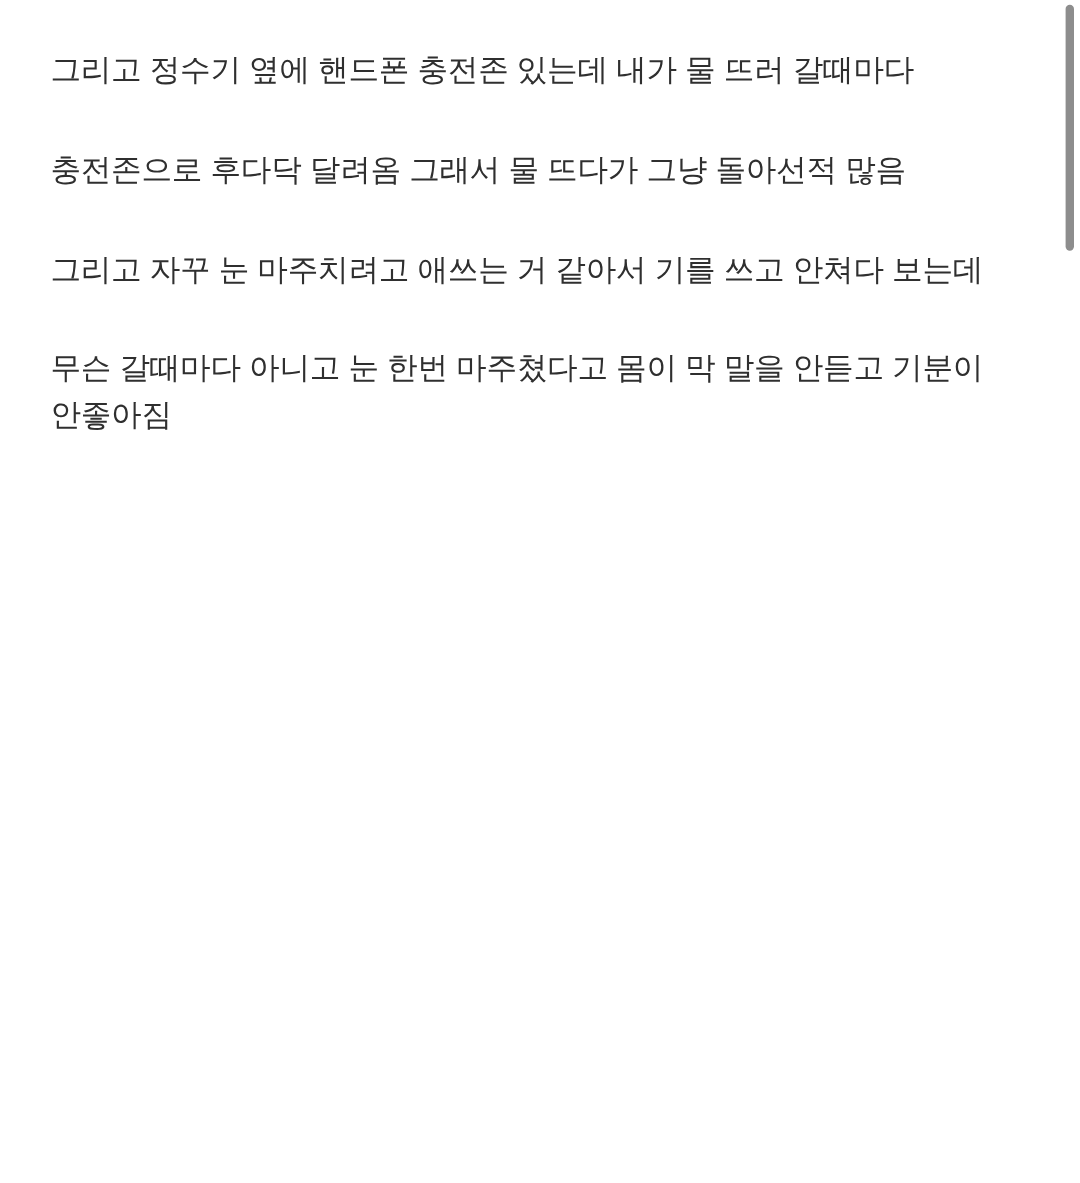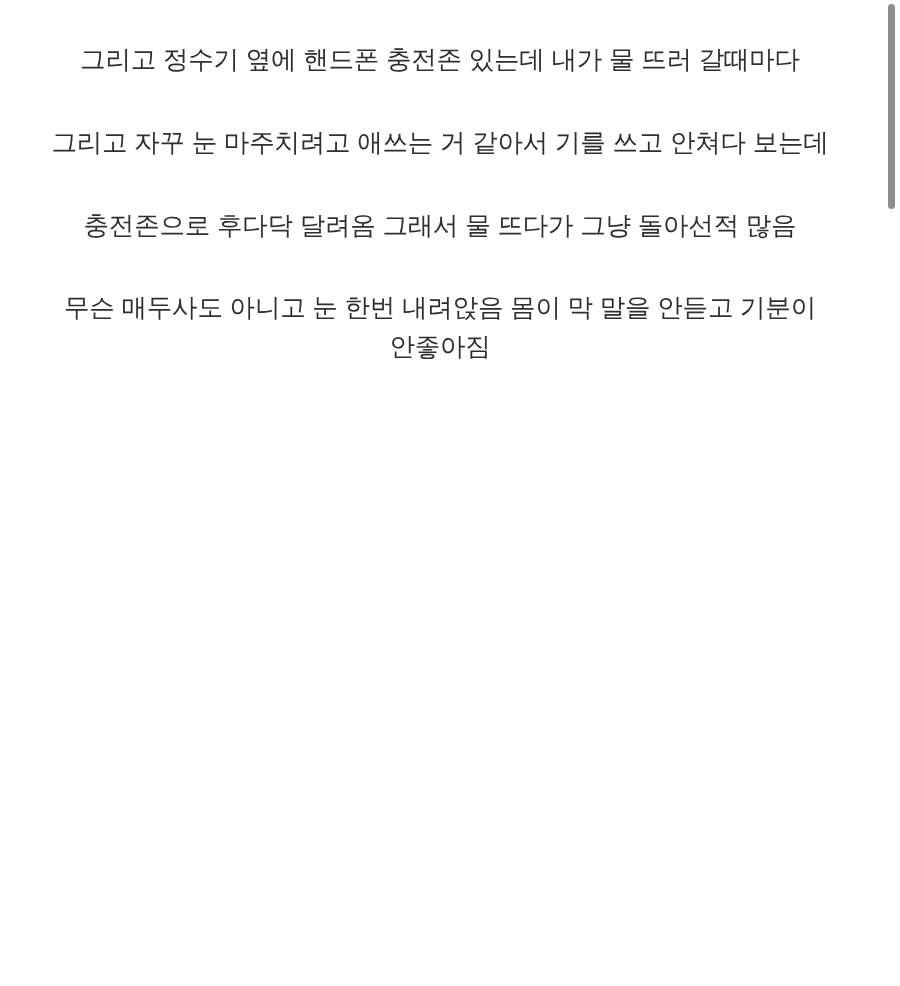--- a/index.html
+++ b/index.html
@@ -25,21 +25,20 @@
 
   .content {
     position: absolute;
     left: 0;
     top: 0;
     width: 880px;
     height: 764px;
     box-sizing: border-box;
     padding: 40px 42px 20px 42px;
     overflow: hidden;
-    text-align: center;
   }
 
   .para {
     font-size: 25.5px;
     line-height: 1.52;
     letter-spacing: -0.2px;
     color: #2f2f2f;
     margin: 0 0 44px 0;
     word-break: keep-all;
     white-space: pre-wrap;
@@ -68,22 +67,22 @@
     background: #8d8d8d;
   }
 </style>
 </head>
 <body>
 
 <div class="page">
 
   <div class="content">
     <p class="para">그리고 정수기 옆에 핸드폰 충전존 있는데 내가 물 뜨러 갈때마다</p>
+    <p class="para">충전존으로 후다닥 달려옴 그래서 물 뜨다가 그냥 돌아선적 많음</p>
     <p class="para">그리고 자꾸 눈 마주치려고 애쓰는 거 같아서 기를 쓰고 안쳐다 보는데</p>
-    <p class="para">충전존으로 후다닥 달려옴 그래서 물 뜨다가 그냥 돌아선적 많음</p>
-    <p class="para">무슨 매두사도 아니고 눈 한번 내려앉음 몸이 막 말을 안듣고 기분이 안좋아짐</p>
+    <p class="para">무슨 갈때마다 아니고 눈 한번 마주쳤다고 몸이 막 말을 안듣고 기분이 안좋아짐</p>
   </div>
 
   <div class="scrollbar-track">
     <div class="scrollbar-thumb"></div>
   </div>
 
 </div>
 
 </body></html>

